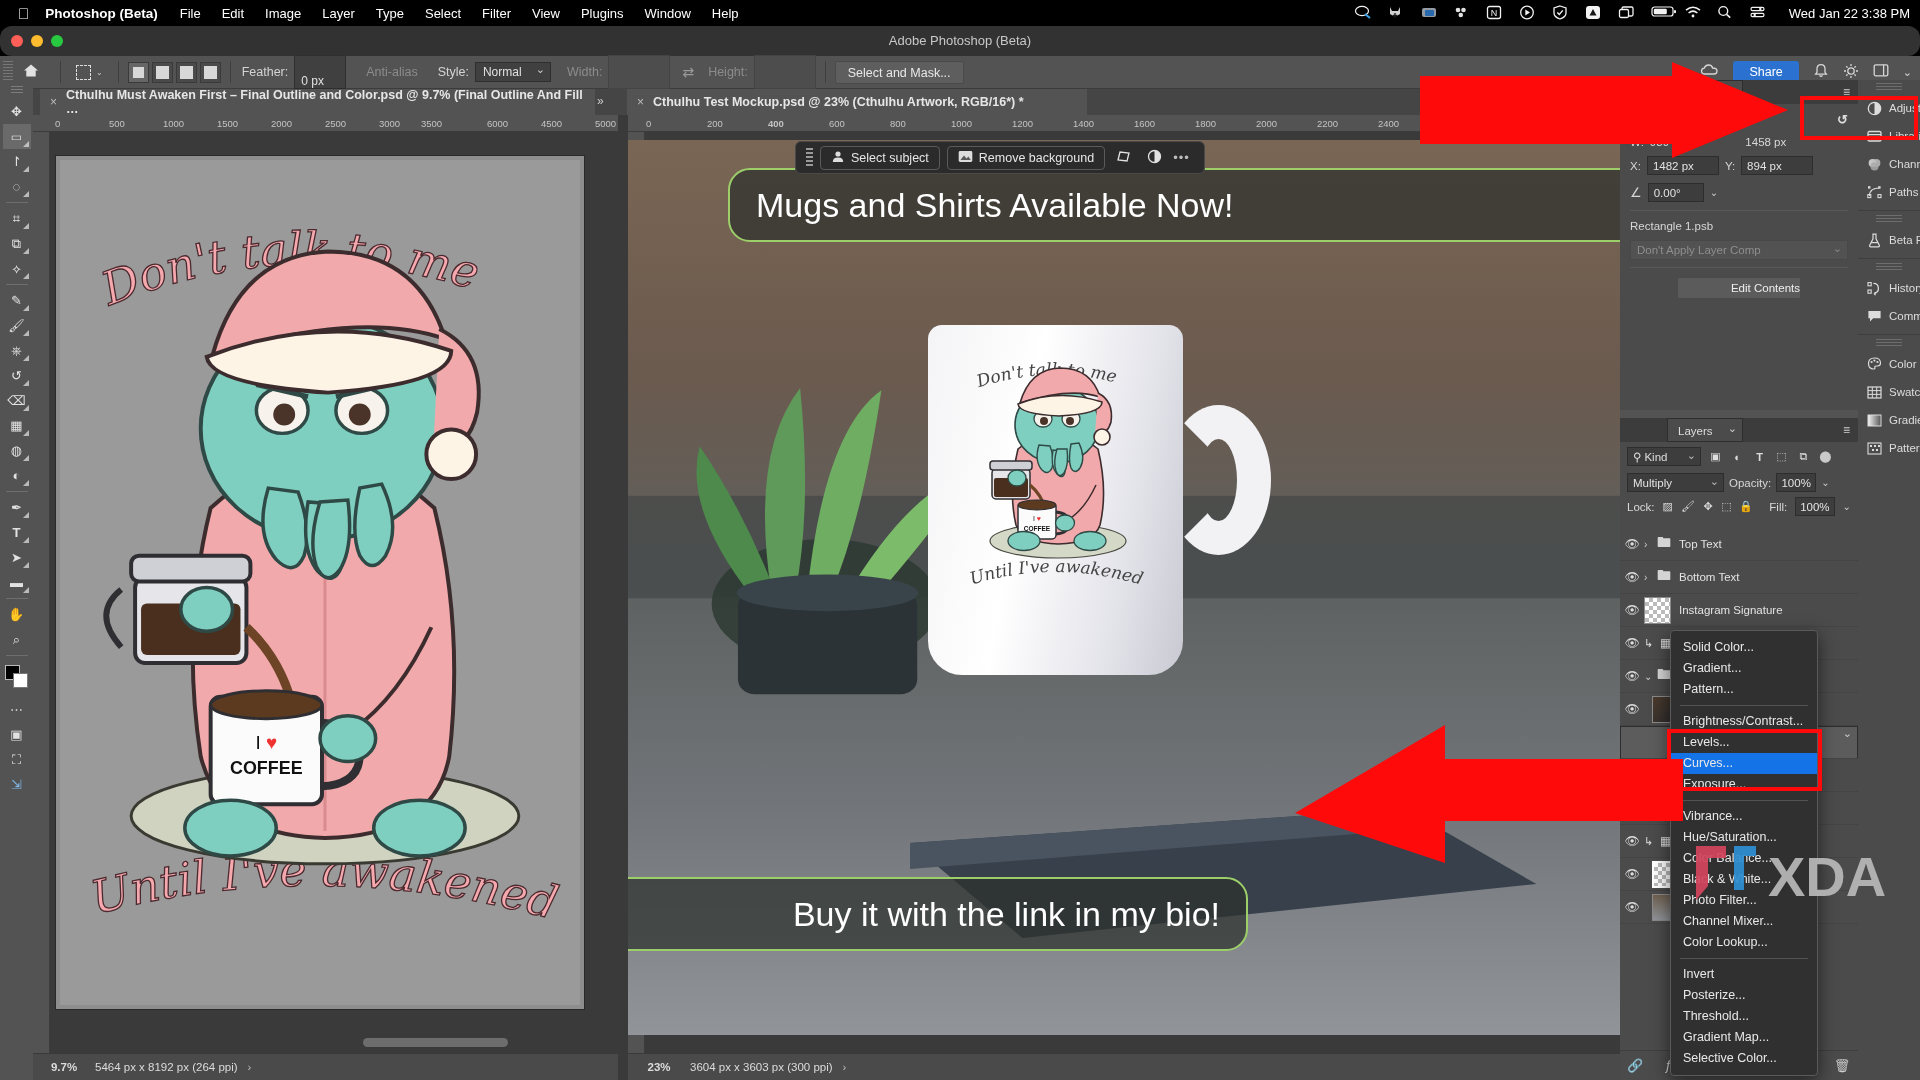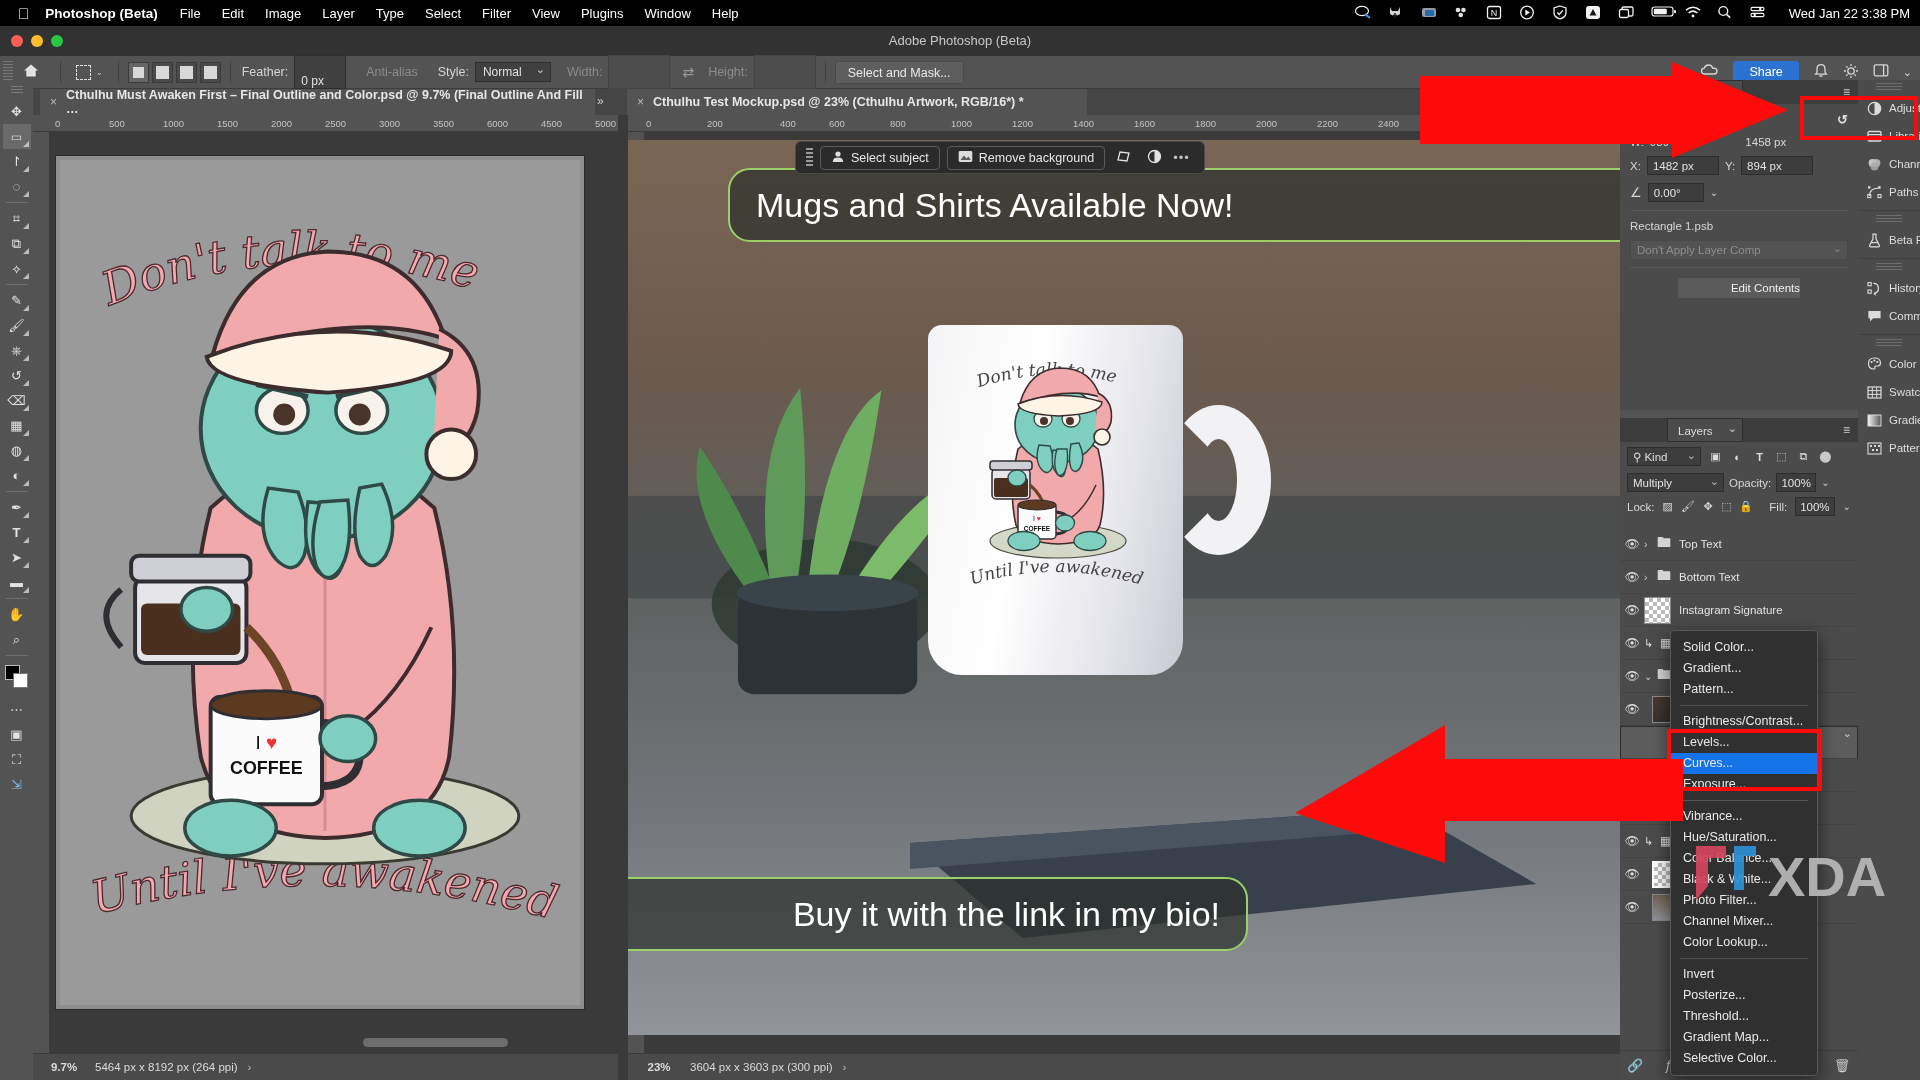--- a/index.html
+++ b/index.html
@@ -11,21 +11,21 @@
   .macbar { position:absolute; left:0; top:0; width:1920px; height:26px; background:#000;
     display:flex; align-items:center; color:#fff; font-size:13px; }
   .macbar .apple { margin:0 16px 0 18px; font-size:15px; }
   .macbar .appname { font-weight:bold; margin-right:22px; font-size:13.5px; }
   .macbar .mi { margin-right:21px; font-size:13px; }
   .macbar .right { position:absolute; right:10px; display:flex; align-items:center; gap:15px; }
   .macbar .right .ic { width:18px; height:16px; display:inline-block; opacity:.95; }
   .macbar .clock { font-size:13px; margin-left:6px; }
 
   
-  .titlebar { position:absolute; left:0; top:26px; width:1920px; height:30px; background:#323232; }
+  .titlebar { position:absolute; left:0; top:26px; width:1920px; height:30px; background:#323232;border-radius:12px; }
   .traffic { position:absolute; left:11px; top:9px; display:flex; gap:8px; }
   .traffic i { width:12px; height:12px; border-radius:50%; display:block; }
   .traffic .r{background:#ff5f57;} .traffic .y{background:#febc2e;} .traffic .g{background:#28c840;}
   .wintitle { position:absolute; width:100%; text-align:center; top:7px; color:#c8c8c8;
     font-size:13px; }
 
   
   .optbar { position:absolute; left:0; top:56px; width:1920px; height:33px; background:#535353;
     display:flex; align-items:center; color:#d4d4d4; font-size:12.5px; border-bottom:1px solid #3c3c3c;}
   .optbar .grip { width:10px; height:22px; margin-left:3px;
@@ -436,21 +436,21 @@
 
     <div class="docA">
       <div class="rulerH" id="rulerA">
           <span style="left: 22px;">0</span>
           <span style="left: 76px;">500</span>
           <span style="left: 130px;">1000</span>
           <span style="left: 184px;">1500</span>
           <span style="left: 238px;">2000</span>
           <span style="left: 292px;">2500</span>
           <span style="left: 346px;">3000</span>
-          <span style="left: 400px; text-align: right;">3500</span>
+          <span style="left: 388px; text-align: right;">3500</span>
           <span style="left: 454px;">6000</span>
           <span style="left: 508px;">4500</span>
           <span style="left: 562px;">5000</span>
         </div>
       <div class="rulerV"></div>
 
       <div class="artA">
         <div class="poster">
 
           <svg viewBox="0 0 520 850" width="100%" height="100%" style="position:absolute;inset:0">
@@ -519,21 +519,21 @@
         <span class="zoomv">9.7%</span>
         <span>5464 px x 8192 px (264 ppi)</span>
         <span style="margin-left:10px;color:#bbb">›</span>
       </div>
     </div>
 
     <div class="docB">
       <div class="rulerH" id="rulerB">
           <span style="left: 18px;">0</span>
           <span style="left: 79px;">200</span>
-          <span style="left: 152px;">400</span>
+          <span style="left: 140px; font-weight: bold;">400</span>
           <span style="left: 201px;">600</span>
           <span style="left: 262px;">800</span>
           <span style="left: 323px;">1000</span>
           <span style="left: 384px;">1200</span>
           <span style="left: 445px;">1400</span>
           <span style="left: 506px;">1600</span>
           <span style="left: 567px;">1800</span>
           <span style="left: 628px;">2000</span>
           <span style="left: 689px;">2200</span>
           <span style="left: 750px;">2400</span>

